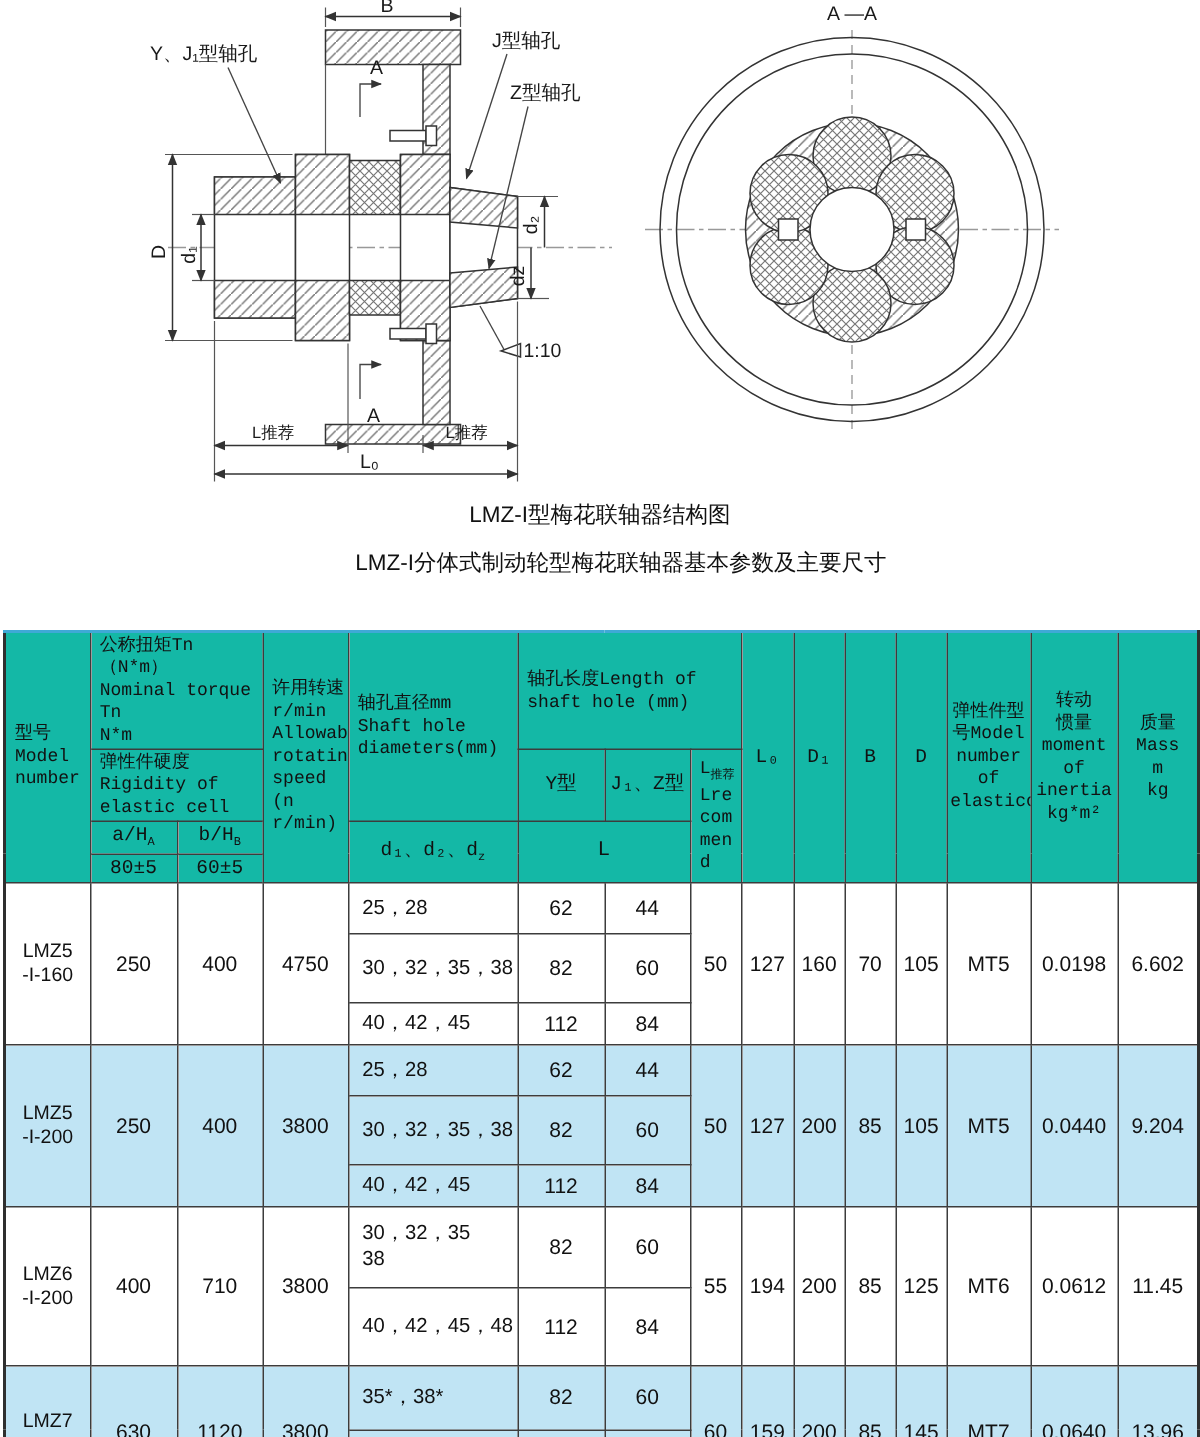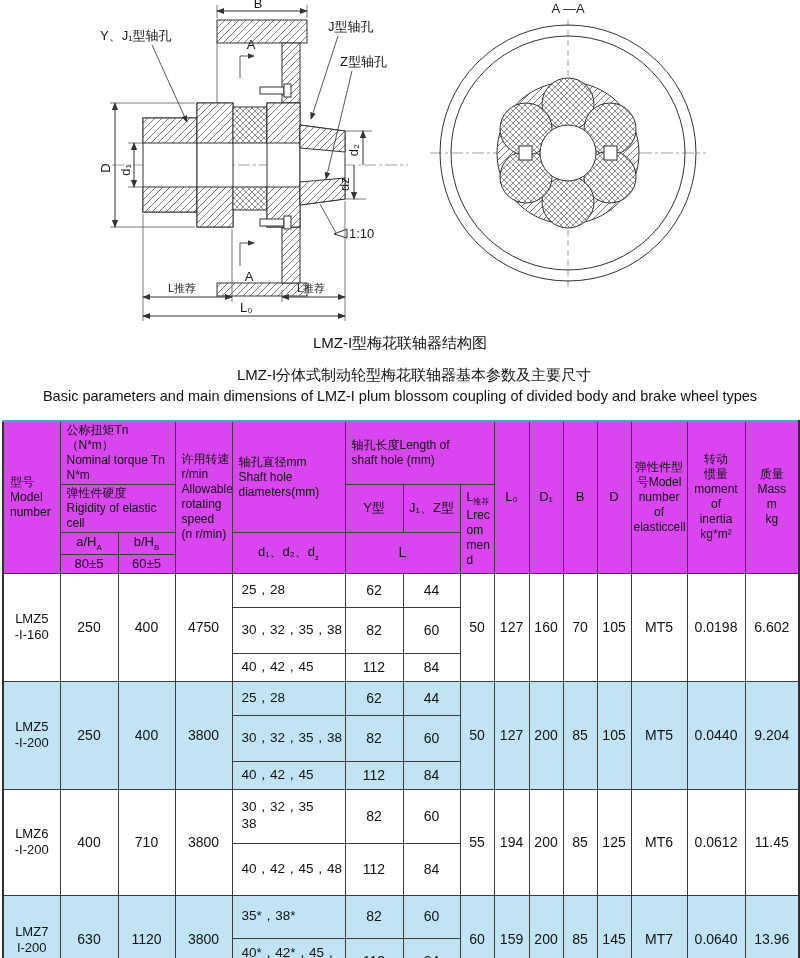--- a/index.html
+++ b/index.html
@@ -13,21 +13,21 @@
   .cap-zh1 { font-size:15px; }
   .cap-en1 { font-size:14.5px; margin-top:4px; }
   .cap-zh2 { font-size:15px; margin-top:13px;padding-left:28px; }
   .cap-en2 { font-size:14.5px; margin-top:3px; }
 
   #spec-table { position:absolute; top:420px; left:2px; width:796px;
                 border-collapse:collapse; table-layout:fixed;
                 border:2px solid #2f2f2f; border-top:2px solid #3fa9d6; }
   #spec-table td { border:1px solid #3c3c3c; font-size:12px; text-align:center;
                    vertical-align:middle; padding:1px 2px; line-height:1.25; overflow:hidden; }
-  tr.hd > td { background:#d946ef; }
+  tr.hd > td { background:#14b8a6;font-family:Liberation Mono, monospace; }
   tr.band > td { background:#c0e4f4; }
   .pre  { white-space:pre-line; }
   .left { text-align:left !important; padding-left:6px !important; }
   .num  { font-size:14px !important; }
   .model{ font-size:13px !important; }
   .dia  { font-size:13.5px !important; text-align:left !important; padding-left:9px !important; white-space:pre-line; }
   .mid  { font-size:13px !important; }
   sub   { font-size:8px; }
   .brk  { word-break:break-all; }
   .rh1{height:46px} .rh2{height:39px} .rh3{height:16px} .rh4{height:19px}
@@ -163,21 +163,20 @@
       <circle cx="526" cy="129" r="26" fill="url(#hx)" stroke="#333"></circle>
       <circle cx="568" cy="153" r="28" fill="#fff" stroke="#333"></circle>
       <rect x="519" y="146" width="13" height="14" fill="#fff" stroke="#333"></rect>
       <rect x="604" y="146" width="13" height="14" fill="#fff" stroke="#333"></rect>
     </g>
   </svg>
 
   <div id="captions">
     <div class="cap-zh1">LMZ-I型梅花联轴器结构图</div>
     <div class="cap-zh2">LMZ-I分体式制动轮型梅花联轴器基本参数及主要尺寸</div>
-    <div class="cap-en2">Basic parameters and main dimensions of LMZ-I plum blossom coupling of divided body and brake wheel types</div>
   </div>
 
   <table id="spec-table">
     <colgroup>
       <col style="width:57px">
         <col style="width:58px">
         <col style="width:57px">
         <col style="width:57px">
       <col style="width:113px">
         <col style="width:58px">

